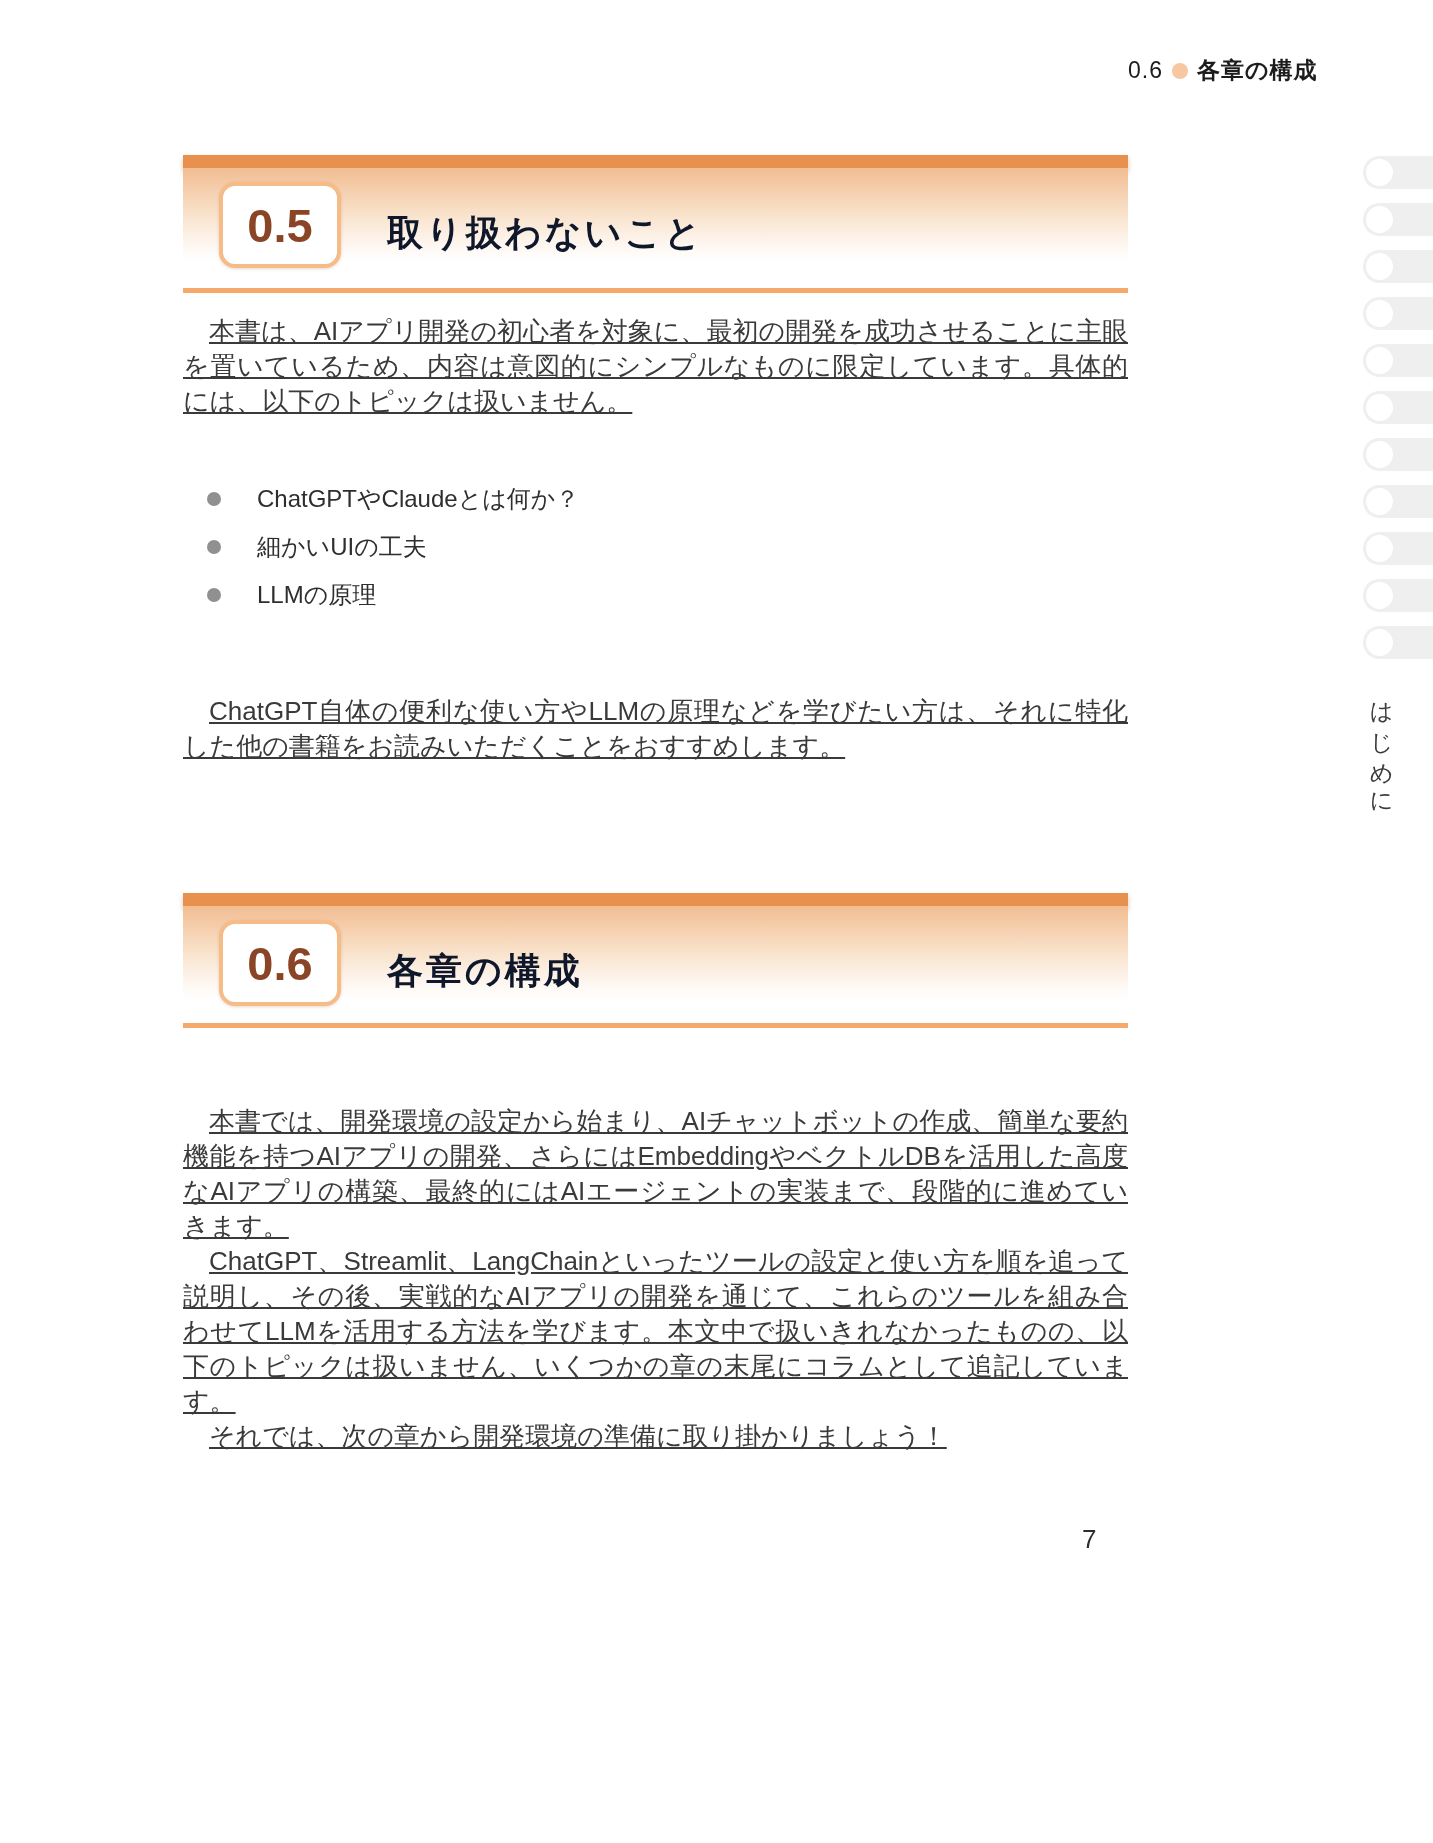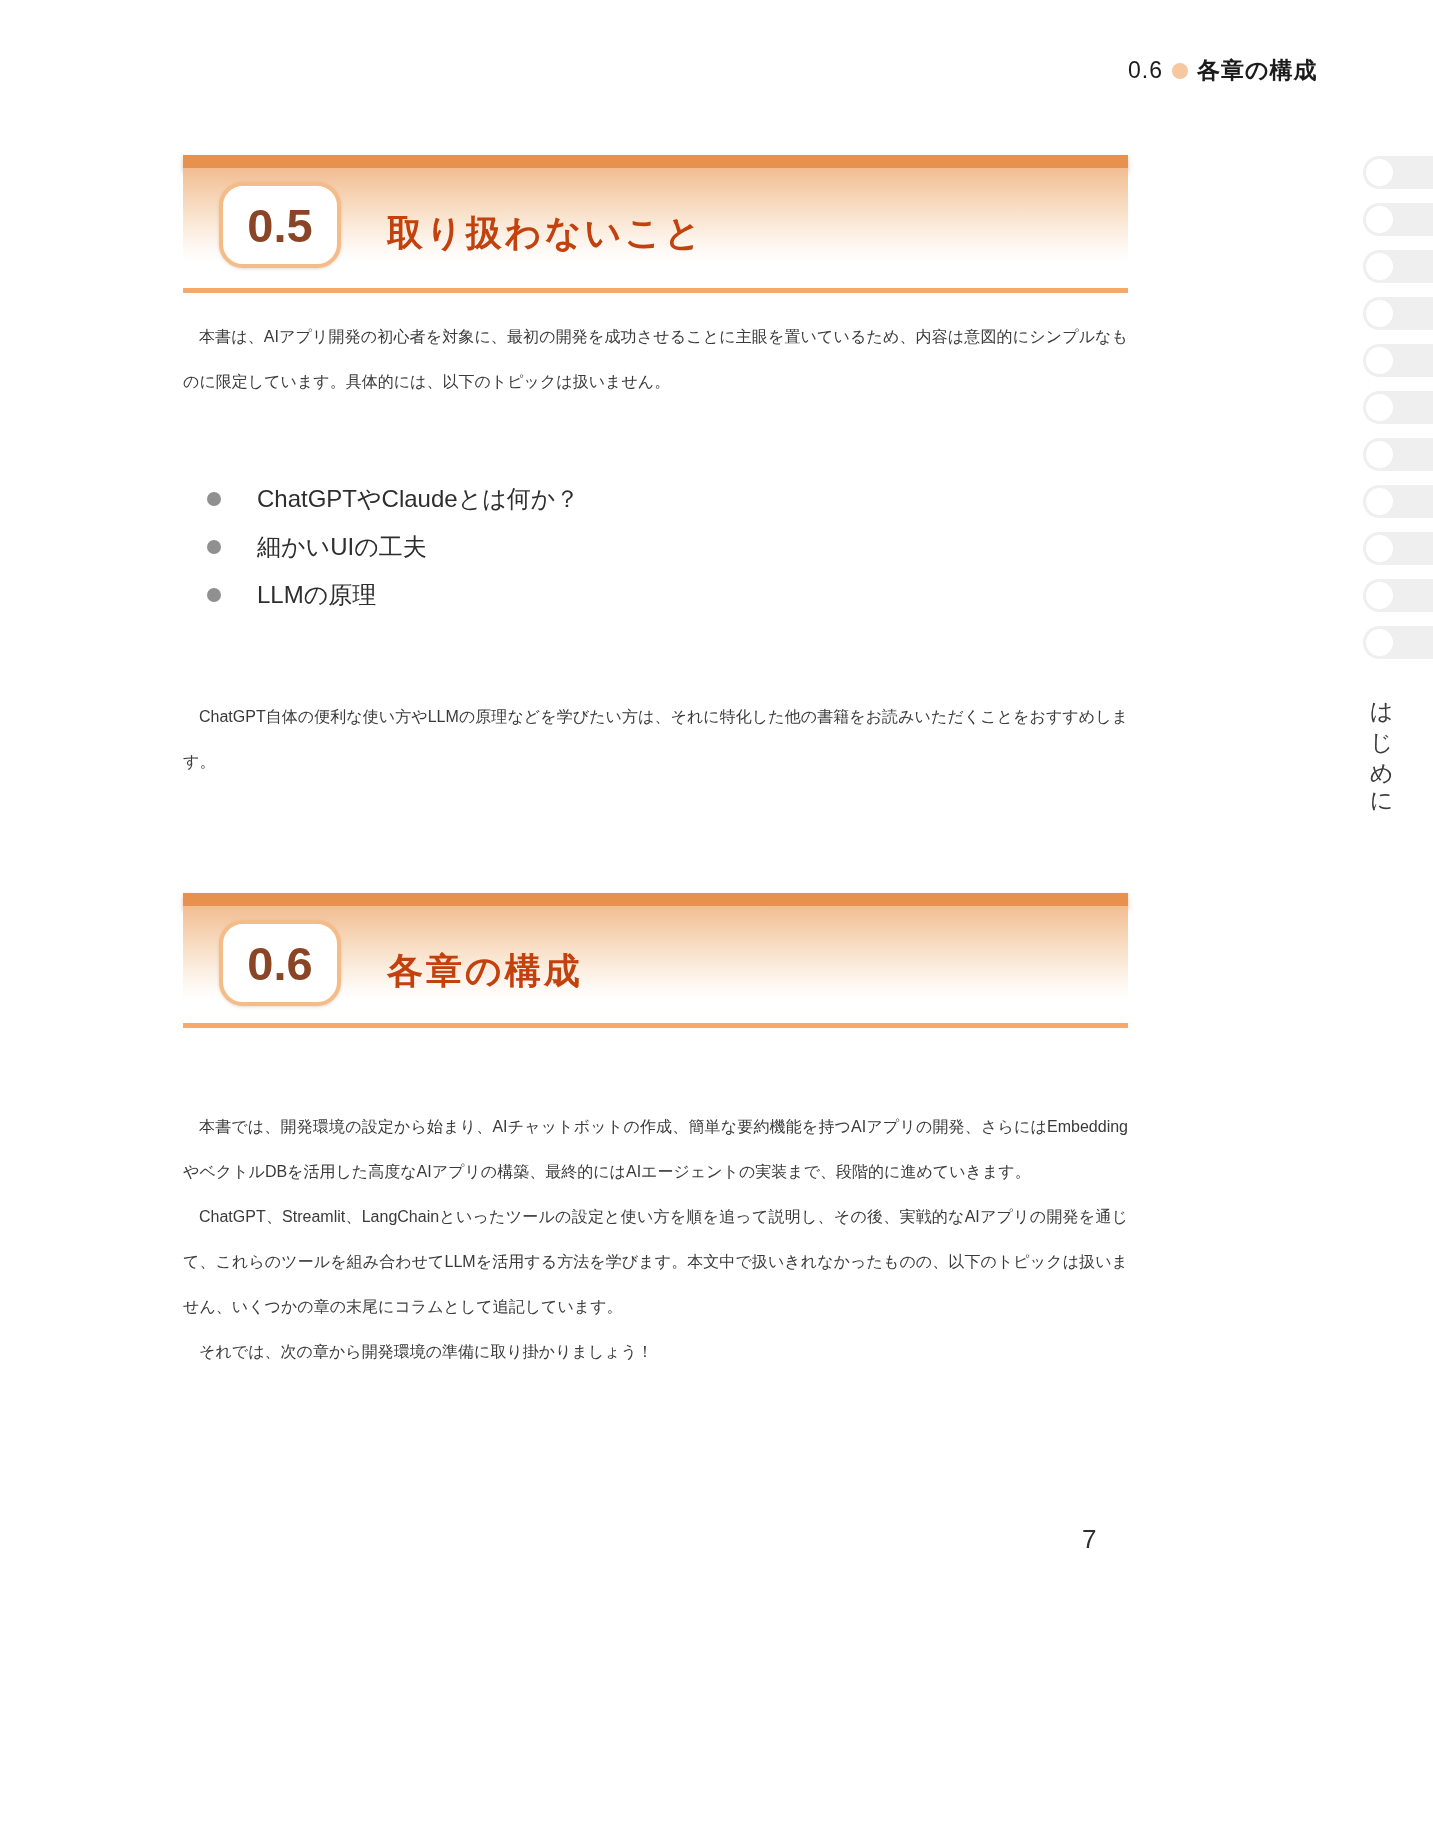--- a/index.html
+++ b/index.html
@@ -36,44 +36,45 @@
     box-shadow:0 3px 5px rgba(150,90,40,.35);
   }
   .section-banner .grad{
     position:absolute;top:13px;left:0;right:0;height:93px;
     background:linear-gradient(180deg,#f2bd92 0%,#f8dfc6 45%,#fdf4ec 78%,#ffffff 100%);
   }
   .section-banner .badge{
     position:absolute;left:36px;top:27px;width:114px;height:78px;
     background:#ffffff;
     border:4px solid #f5bc88;
-    border-radius:24px;
+    border-radius:16px;
     display:flex;align-items:center;justify-content:center;
     font-size:47px;font-weight:700;color:#8a4426;
     box-shadow:0 1px 3px rgba(160,100,50,.25);
   }
   .section-banner .sec-title{
     position:absolute;left:204px;top:54px;
-    font-size:36px;font-weight:700;color:#c2410c;letter-spacing:3px;
+    font-size:36px;font-weight:700;color:#0f172a;letter-spacing:3px;
   }
   #banner-05{top:155px;}
   #banner-06{top:893px;}
 
   .rule{
     position:absolute;left:183px;width:945px;height:5px;
     background:#f5a96b;
   }
   #rule-05{top:288px;}
   #rule-06{top:1023px;}
 
   
   .body-block{
     position:absolute;left:183px;width:945px;
-    font-size:16px;line-height:45px;color:#3a3a3a;
+    font-size:26px;line-height:35px;color:#3a3a3a;
     text-align:justify;
+    text-decoration:underline;
   }
   .body-block p{margin:0;text-indent:1em;}
   #para-05-1{top:314px;}
   #para-05-2{top:694px;}
   #body-06{top:1104px;}
 
   
   .bullet-list{
     position:absolute;left:207px;top:482px;width:900px;
     list-style:none;margin:0;padding:0;

